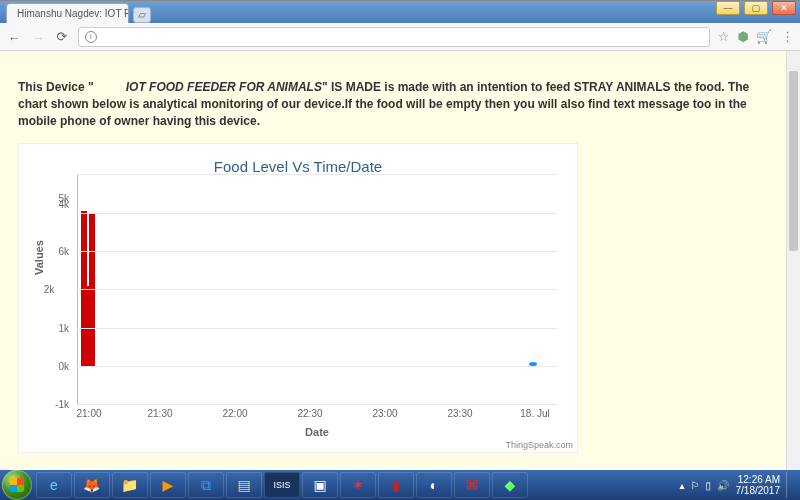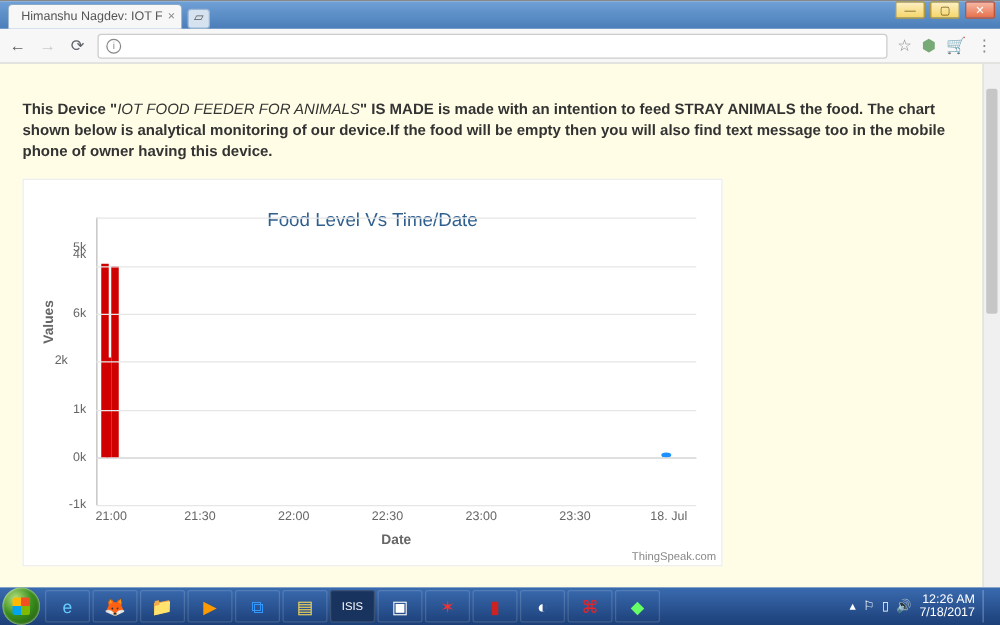--- a/index.html
+++ b/index.html
@@ -46,21 +46,21 @@
     align-items: flex-end;
     padding-left: 6px;
     position: relative;
   }
   .tab {
     background: #f7f7f7;
     border: 1px solid #8aa8c8;
     border-bottom: none;
     border-radius: 4px 4px 0 0;
     height: 20px;
-    width: 140px;
+    width: 123px;
     padding: 2px 6px;
     font-size: 10px;
     color: #555;
     display: flex;
     align-items: center;
     gap: 4px;
     overflow: hidden;
     white-space: nowrap;
     text-align: right;
   }
@@ -100,31 +100,31 @@
     position: relative;
     padding: 28px 18px 0 18px;
   }
   .desc {
     color: #333;
     font-size: 12px;
     line-height: 1.4;
     font-weight: bold;
     max-width: 740px;
   }
-  .desc .quoted { font-style: italic; font-weight: normal; }
+  .desc .quoted { font-style: italic; font-weight: bold; margin-left: 32px; }
   .chart-box {
     margin-top: 14px;
     width: 560px;
     height: 310px;
     background: #fff;
     border: 1px solid #eee;
     position: relative;
     font-family: "Lucida Grande", Arial, sans-serif;
   }
-  .chart-title { text-align:center; color:#2f5f8f; font-size:15px; padding-top:24px; }
+  .chart-title { text-align:center; color:#2f5f8f; font-size:15px; padding-top:14px; }
   .plot {
     position: absolute;
     left: 58px; top: 30px;
     width: 480px; height: 230px;
   }
   .grid-line { position:absolute; left:0; right:0; border-top:1px solid #e6e6e6; }
   .axis-line { position:absolute; background:#bbb; }
   .ytick { position:absolute; right: 488px; width:40px; text-align:right; color:#666; font-size:10px; transform:translateY(-50%); }
   .xtick { position:absolute; top: 234px; color:#666; font-size:10px; transform:translateX(-50%); white-space:nowrap; }
   .ylabel { position:absolute; left:-44px; top:50%; transform:rotate(-90deg) translateX(14px); transform-origin:left top; color:#666; font-size:11px; font-weight:bold; }

